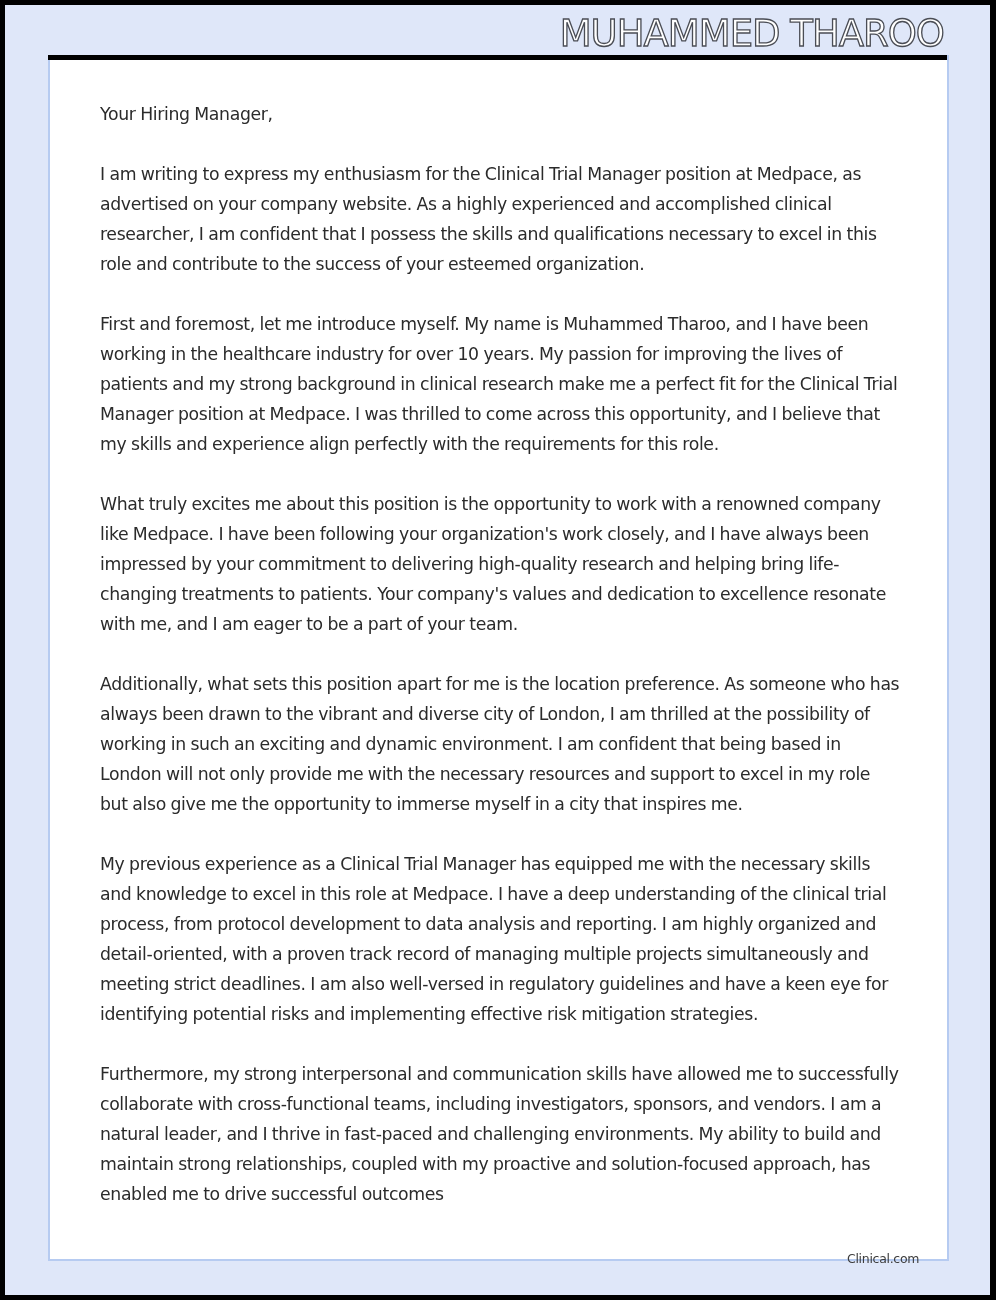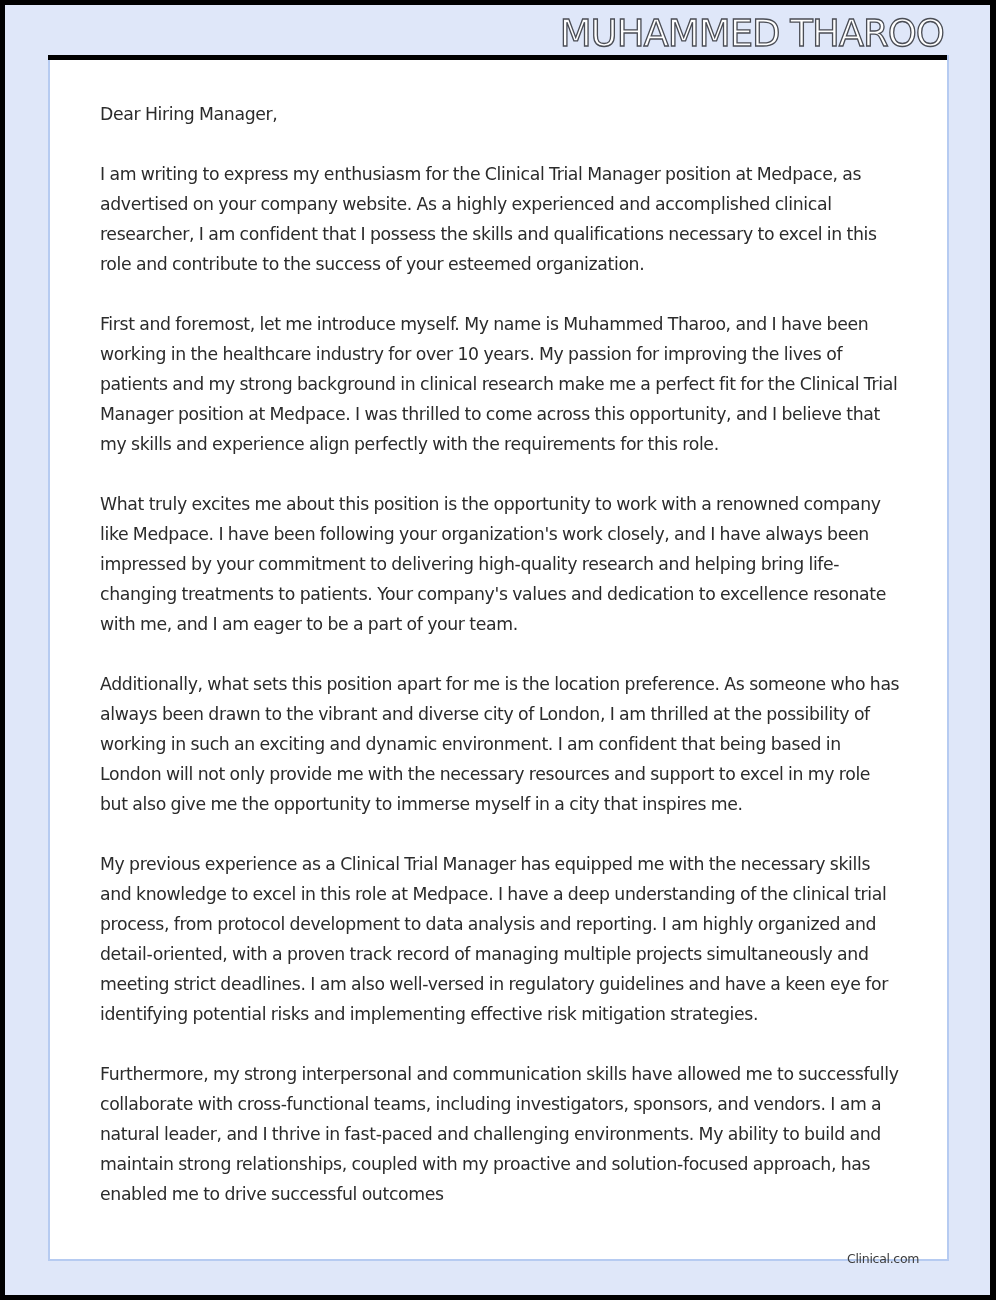--- a/index.html
+++ b/index.html
@@ -71,21 +71,21 @@
   </style>
 </head>
 <body>
 
 <div class="frame">
   <div class="applicant-name">MUHAMMED THAROO</div>
   <div class="page-card"></div>
   <div class="top-bar"></div>
 
   <div class="letter-body">
-    <p>Dear Hiring Manager,</p>
+    <p>Your Hiring Manager,</p>
     <p>I am writing to express my enthusiasm for the Clinical Trial Manager position at Medpace, as advertised on your company website. As a highly experienced and accomplished clinical researcher, I am confident that I possess the skills and qualifications necessary to excel in this role and contribute to the success of your esteemed organization.</p>
     <p>First and foremost, let me introduce myself. My name is Muhammed Tharoo, and I have been working in the healthcare industry for over 10 years. My passion for improving the lives of patients and my strong background in clinical research make me a perfect fit for the Clinical Trial Manager position at Medpace. I was thrilled to come across this opportunity, and I believe that my skills and experience align perfectly with the requirements for this role.</p>
     <p>What truly excites me about this position is the opportunity to work with a renowned company like Medpace. I have been following your organization's work closely, and I have always been impressed by your commitment to delivering high-quality research and helping bring life-changing treatments to patients. Your company's values and dedication to excellence resonate with me, and I am eager to be a part of your team.</p>
     <p>Additionally, what sets this position apart for me is the location preference. As someone who has always been drawn to the vibrant and diverse city of London, I am thrilled at the possibility of working in such an exciting and dynamic environment. I am confident that being based in London will not only provide me with the necessary resources and support to excel in my role but also give me the opportunity to immerse myself in a city that inspires me.</p>
     <p>My previous experience as a Clinical Trial Manager has equipped me with the necessary skills and knowledge to excel in this role at Medpace. I have a deep understanding of the clinical trial process, from protocol development to data analysis and reporting. I am highly organized and detail-oriented, with a proven track record of managing multiple projects simultaneously and meeting strict deadlines. I am also well-versed in regulatory guidelines and have a keen eye for identifying potential risks and implementing effective risk mitigation strategies.</p>
     <p>Furthermore, my strong interpersonal and communication skills have allowed me to successfully collaborate with cross-functional teams, including investigators, sponsors, and vendors. I am a natural leader, and I thrive in fast-paced and challenging environments. My ability to build and maintain strong relationships, coupled with my proactive and solution-focused approach, has enabled me to drive successful outcomes</p>
   </div>
 
   <div class="watermark">Clinical.com</div>
 </div>

